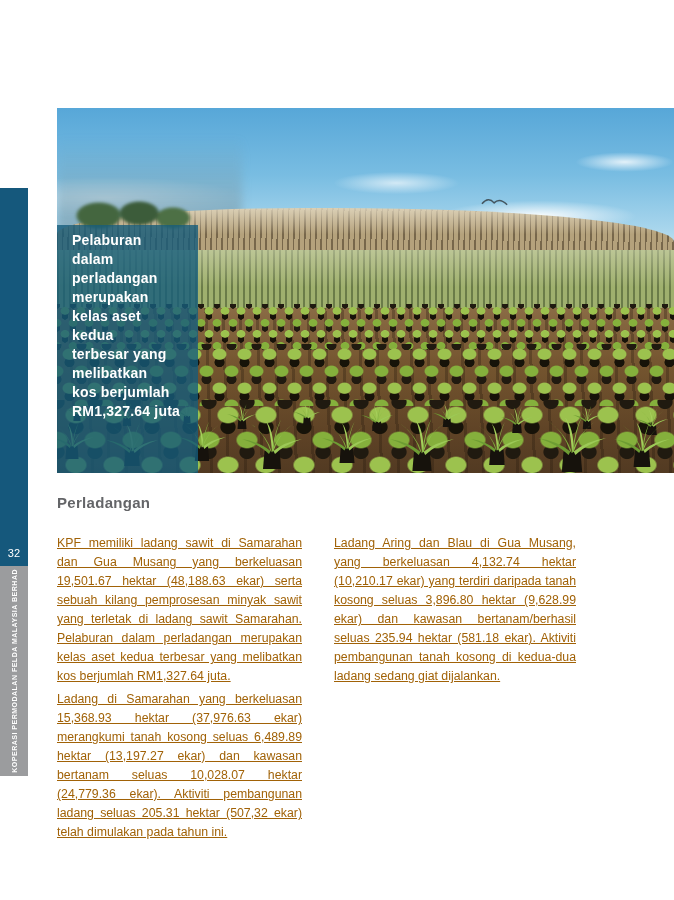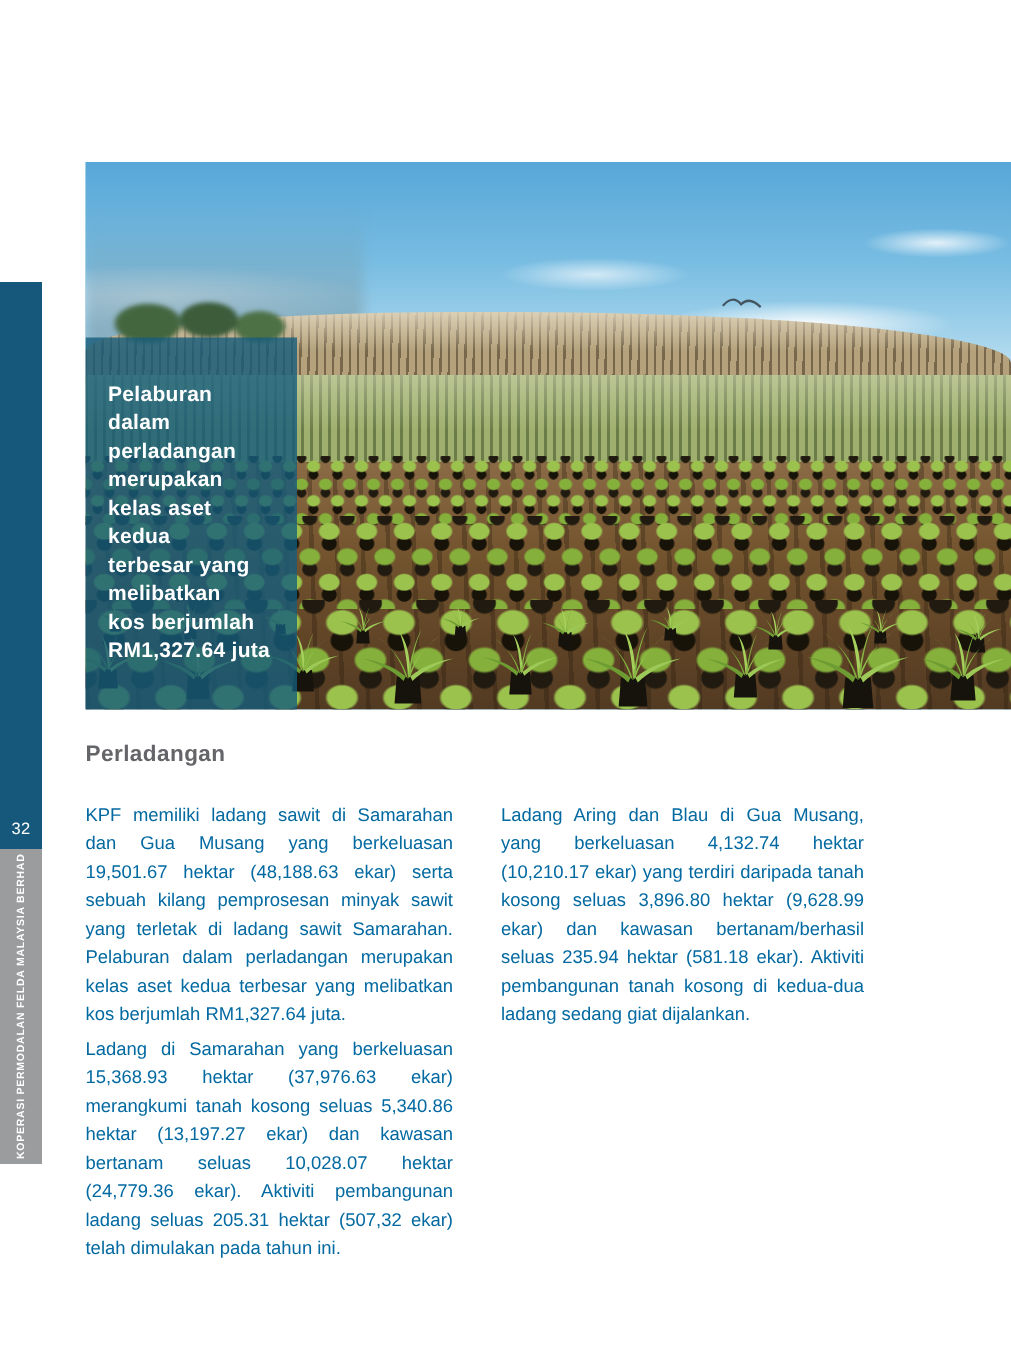--- a/index.html
+++ b/index.html
@@ -84,32 +84,32 @@
   .p1 { top:196px; height:46px; background-size:16px 23px; background-position:0 0,0 0,8px 12px,8px 12px; }
   .p2 { top:236px; height:62px; background-size:25px 34px; background-position:0 0,0 0,12px 17px,12px 17px; }
   .p3 { top:292px; height:73px; background-size:38px 50px; background-position:0 0,0 0,19px 25px,19px 25px; }
   .seedlings { position:absolute; left:0; bottom:0; width:617px; height:122px; }
 
   .quote-box {
     position:absolute; left:0; top:117px; width:141px; bottom:0;
     background:rgba(21,92,124,.8);
   }
   .quote-text {
-    padding:28px 5px 0 15px; color:#ffffff; font-weight:bold;
+    padding:6px 5px 0 15px; color:#ffffff; font-weight:bold;
     font-size:14px; line-height:19px; white-space:pre-line; letter-spacing:.2px;
   }
 
   
   .heading {
     position:absolute; left:57px; top:494px; margin:0;
     font-size:15px; font-weight:bold; color:#646568; letter-spacing:.3px;
   }
   .col {
     position:absolute; top:534px; font-size:12.3px; line-height:19px;
-    color:#0369a1; text-align:justify;
+    color:#a16207; text-align:justify;text-decoration:underline;
   }
   .col-left  { left:57px;  width:245px; }
   .col-right { left:334px; width:242px; }
   .col p { margin:0 0 4px 0; }
 </style>
 </head>
 <body>
 
 <div class="page">
 
@@ -179,20 +179,20 @@
 melibatkan
 kos berjumlah
 RM1,327.64 juta</div>
     </div>
   </div>
 
   <h2 class="heading">Perladangan</h2>
 
   <div class="col col-left">
     <p>KPF memiliki ladang sawit di Samarahan dan Gua Musang yang berkeluasan 19,501.67 hektar (48,188.63 ekar) serta sebuah kilang pemprosesan minyak sawit yang terletak di ladang sawit Samarahan. Pelaburan dalam perladangan merupakan kelas aset kedua terbesar yang melibatkan kos berjumlah RM1,327.64 juta.</p>
-    <p>Ladang di Samarahan yang berkeluasan 15,368.93 hektar (37,976.63 ekar) merangkumi tanah kosong seluas 5,340.86 hektar (13,197.27 ekar) dan kawasan bertanam seluas 10,028.07 hektar (24,779.36 ekar). Aktiviti pembangunan ladang seluas 205.31 hektar (507,32 ekar) telah dimulakan pada tahun ini.</p>
+    <p>Ladang di Samarahan yang berkeluasan 15,368.93 hektar (37,976.63 ekar) merangkumi tanah kosong seluas 6,489.89 hektar (13,197.27 ekar) dan kawasan bertanam seluas 10,028.07 hektar (24,779.36 ekar). Aktiviti pembangunan ladang seluas 205.31 hektar (507,32 ekar) telah dimulakan pada tahun ini.</p>
   </div>
 
   <div class="col col-right">
     <p>Ladang Aring dan Blau di Gua Musang, yang berkeluasan 4,132.74 hektar (10,210.17 ekar) yang terdiri daripada tanah kosong seluas 3,896.80 hektar (9,628.99 ekar) dan kawasan bertanam/berhasil seluas 235.94 hektar (581.18 ekar). Aktiviti pembangunan tanah kosong di kedua-dua ladang sedang giat dijalankan.</p>
   </div>
 
 </div>
 
 </body></html>

